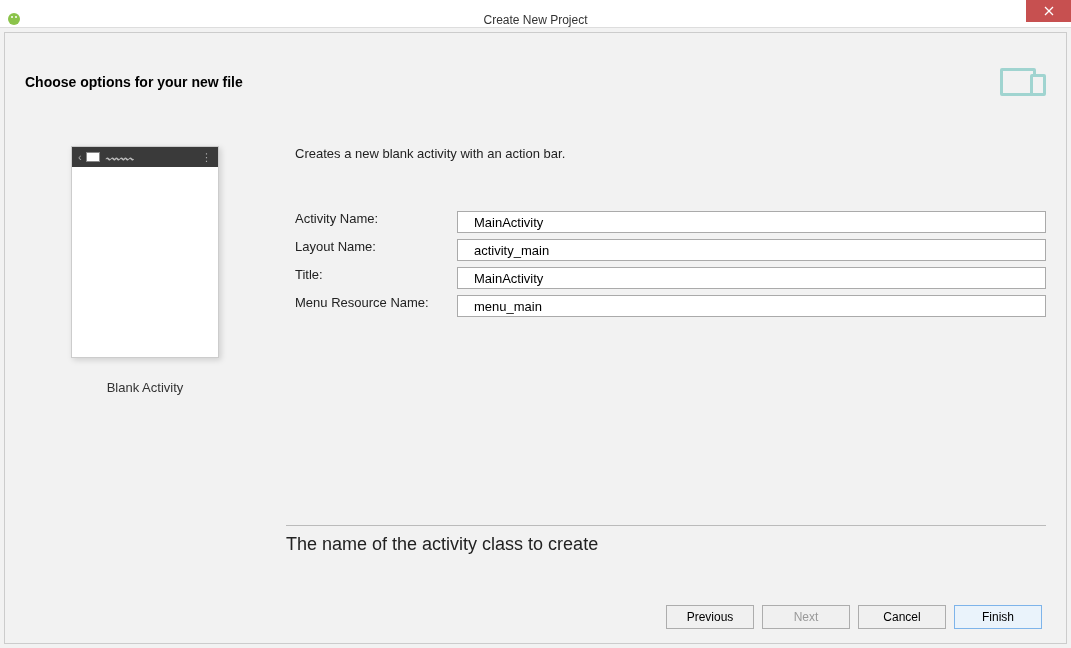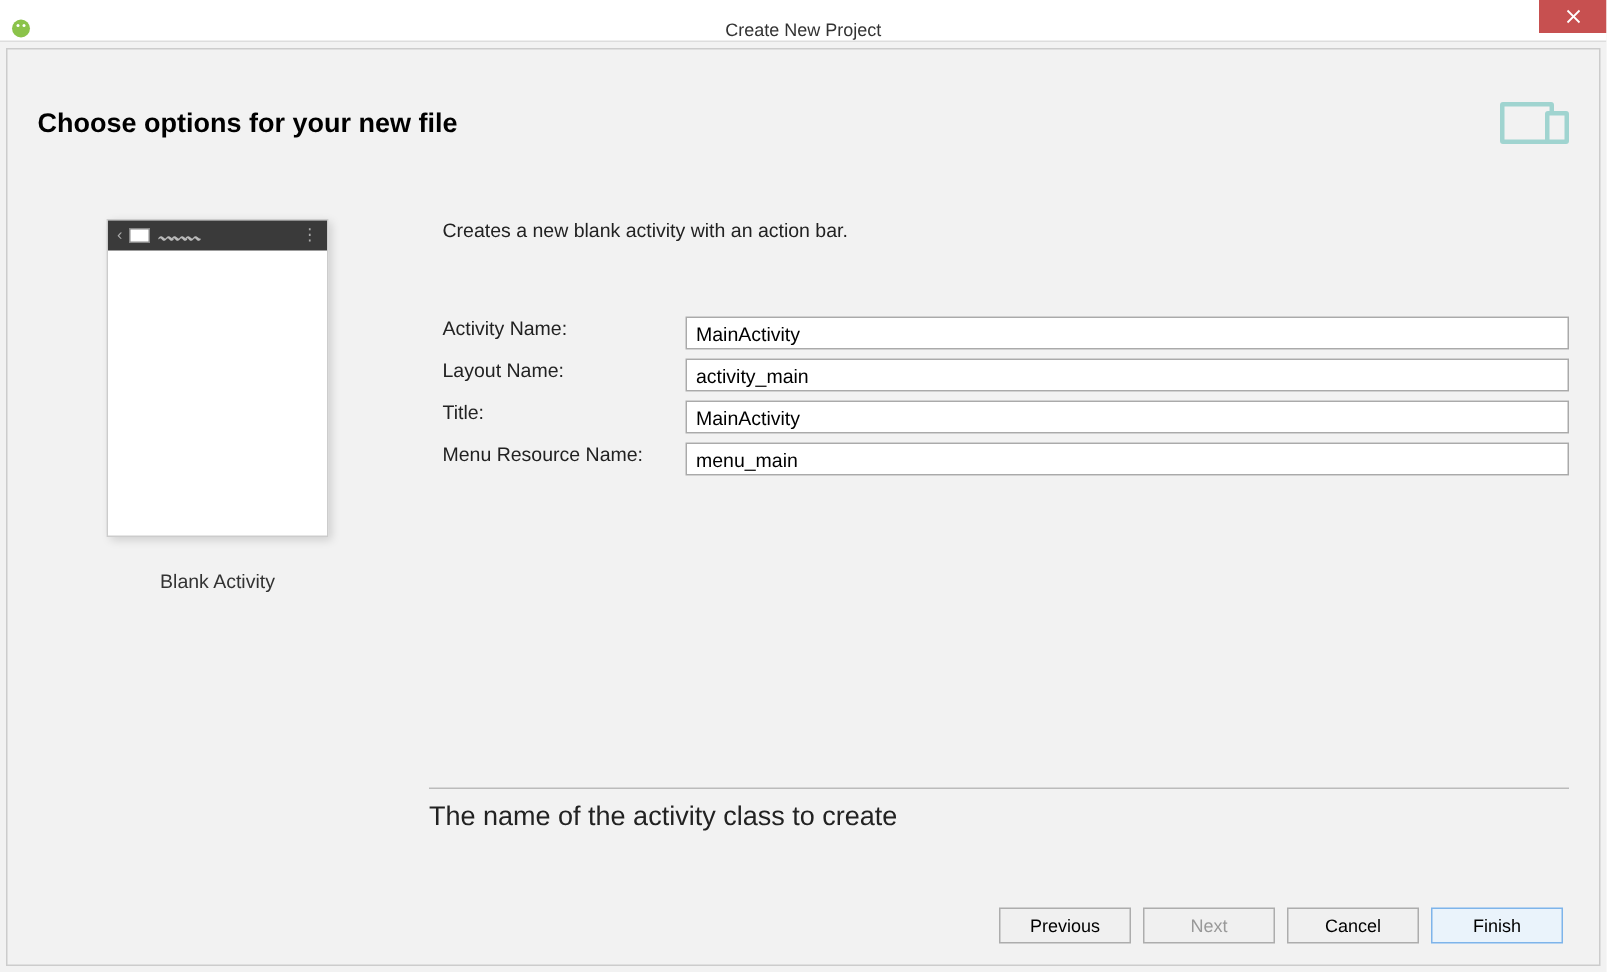--- a/index.html
+++ b/index.html
@@ -68,21 +68,21 @@
       flex-direction: column;
       position: relative;
     }
     .header-row {
       display: flex;
       align-items: center;
       justify-content: space-between;
       padding: 35px 20px 0 20px;
     }
     .page-title {
-      font-size: 18px;
+      font-size: 14px;
       font-weight: bold;
       color: #000;
       text-align: right;
     }
     .devices-icon {
       display: flex;
       align-items: flex-end;
       gap: 0;
     }
     .dev-tablet {
@@ -171,21 +171,21 @@
       margin-bottom: 6px;
     }
     .form-label {
       width: 162px;
       font-size: 13px;
       color: #222;
     }
     .form-input {
       flex: 1;
       height: 22px;
-      padding: 2px 6px;
+      padding: 2px 16px;
       font-size: 13px;
       border: 1px solid #aaa;
       background: #fff;
       font-family: inherit;
     }
     .separator {
       position: absolute;
       left: 281px;
       right: 20px;
       bottom: 117px;

